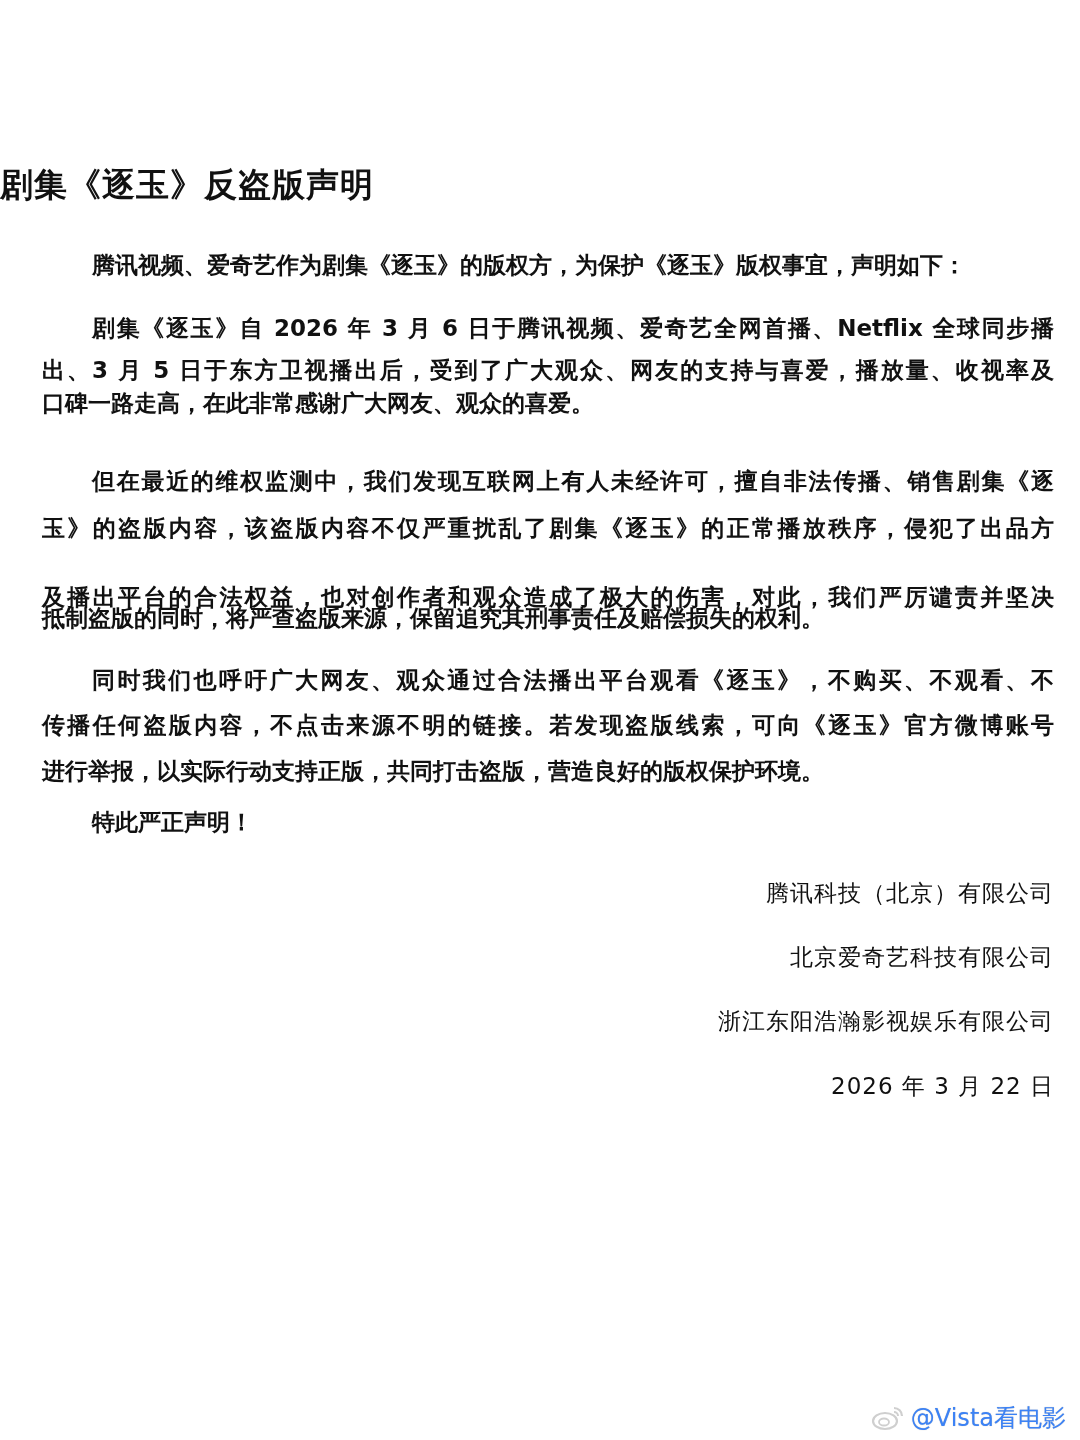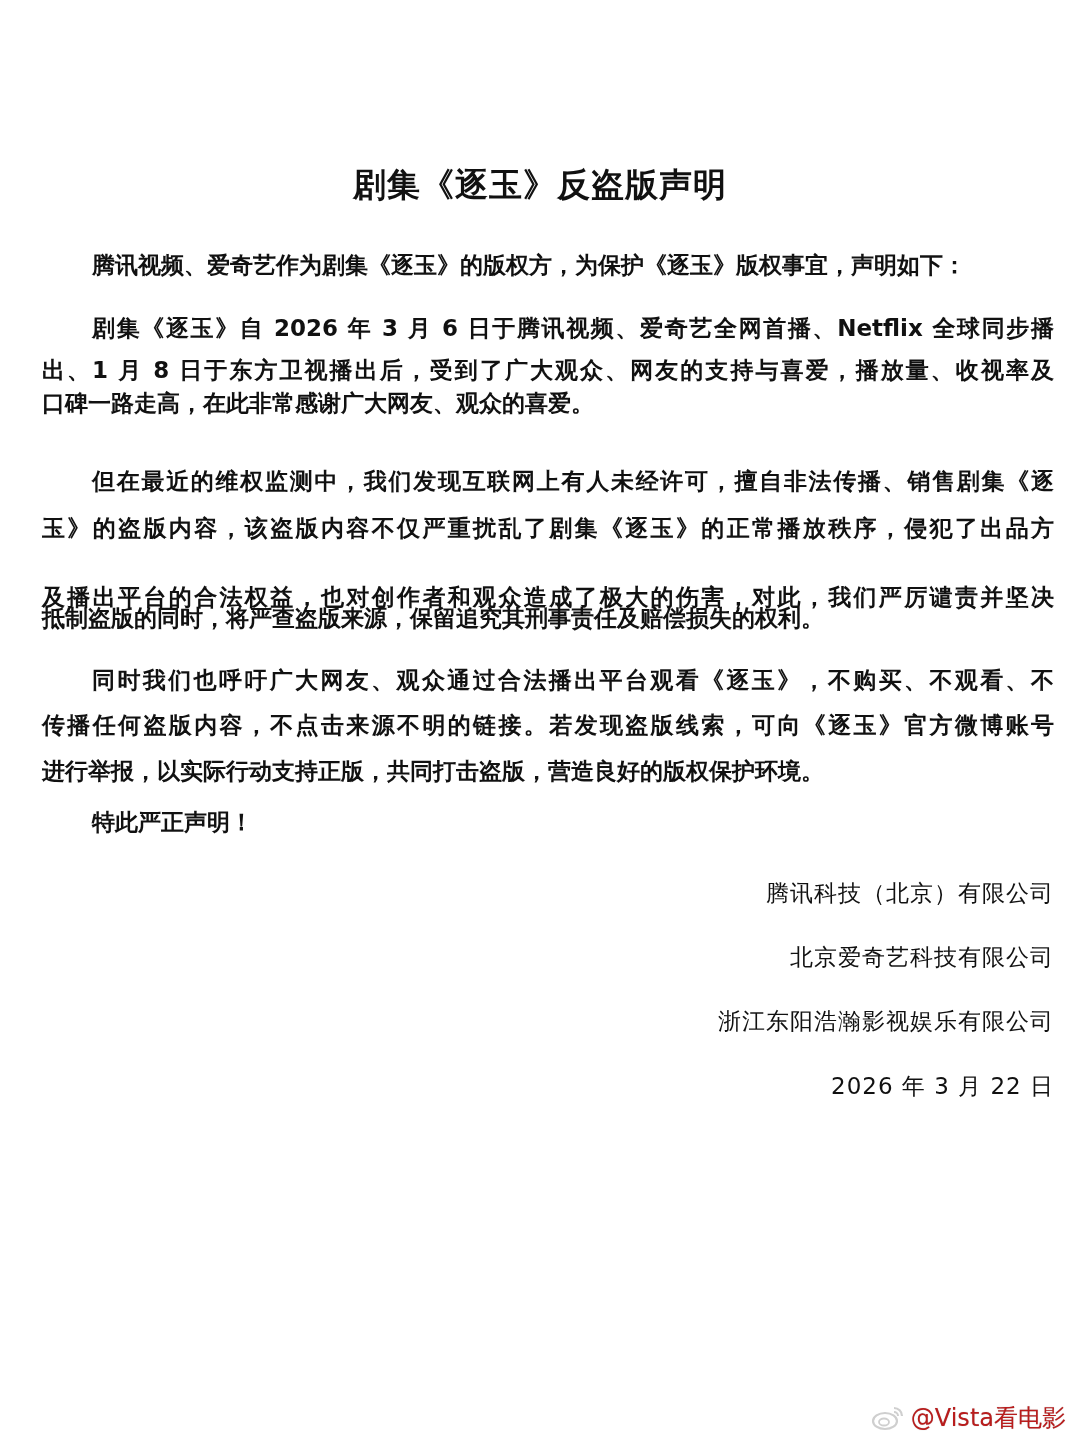--- a/index.html
+++ b/index.html
@@ -1,49 +1,49 @@
 <!DOCTYPE html>
 <html><head>
 <meta charset="utf-8">
 <style>
   html, body { margin:0; padding:0; }
   body {
     width:1080px; height:1440px; background:#ffffff; position:relative; overflow:hidden;
     font-family: "DejaVu Sans", "Liberation Sans", sans-serif; color:#111111;
   }
   .title {
-    position:absolute; top:163px; left:0; width:1080px; text-align:center;
+    position:absolute; top:163px; left:0; width:1080px; 
     font-size:33px; font-weight:bold; letter-spacing:1px;
   }
   .line {
     position:absolute; left:42px; width:1012px; font-size:23px; white-space:nowrap;
     text-align:justify; text-align-last:justify; line-height:30px;font-weight:bold;
   }
   .line.indent { left:92px; width:962px; }
   .line.last { text-align-last:left; }
   .sig {
     position:absolute; right:26px; font-size:23px; white-space:nowrap; 
     line-height:30px; letter-spacing:1px;
   }
   .watermark {
-    position:absolute; right:14px; bottom:6px; font-size:24px; color:#b91c1c;
+    position:absolute; right:14px; bottom:6px; font-size:24px; color:#3b82f6;
     text-shadow:0 0 1px #bbb; display:flex; align-items:center; gap:6px;
   }
   .weibo-icon { width:34px; height:26px; }
 </style>
 </head>
 <body>
 
 <div>
   <div class="title">剧集《逐玉》反盗版声明</div>
 
   <div class="line indent last" style="top:250px">腾讯视频、爱奇艺作为剧集《逐玉》的版权方，为保护《逐玉》版权事宜，声明如下：</div>
 
   <div class="line indent" style="top:313px">剧集《逐玉》自 2026 年 3 月 6 日于腾讯视频、爱奇艺全网首播、Netflix 全球同步播</div>
-  <div class="line" style="top:355px">出、1 月 8 日于东方卫视播出后，受到了广大观众、网友的支持与喜爱，播放量、收视率及</div>
+  <div class="line" style="top:355px">出、3 月 5 日于东方卫视播出后，受到了广大观众、网友的支持与喜爱，播放量、收视率及</div>
   <div class="line last" style="top:388px">口碑一路走高，在此非常感谢广大网友、观众的喜爱。</div>
 
   <div class="line indent" style="top:466px">但在最近的维权监测中，我们发现互联网上有人未经许可，擅自非法传播、销售剧集《逐</div>
   <div class="line" style="top:513px">玉》的盗版内容，该盗版内容不仅严重扰乱了剧集《逐玉》的正常播放秩序，侵犯了出品方</div>
   <div class="line" style="top:582px">及播出平台的合法权益，也对创作者和观众造成了极大的伤害，对此，我们严厉谴责并坚决</div>
   <div class="line last" style="top:603px">抵制盗版的同时，将严查盗版来源，保留追究其刑事责任及赔偿损失的权利。</div>
 
   <div class="line indent" style="top:665px">同时我们也呼吁广大网友、观众通过合法播出平台观看《逐玉》，不购买、不观看、不</div>
   <div class="line" style="top:710px">传播任何盗版内容，不点击来源不明的链接。若发现盗版线索，可向《逐玉》官方微博账号</div>
   <div class="line last" style="top:756px">进行举报，以实际行动支持正版，共同打击盗版，营造良好的版权保护环境。</div>

